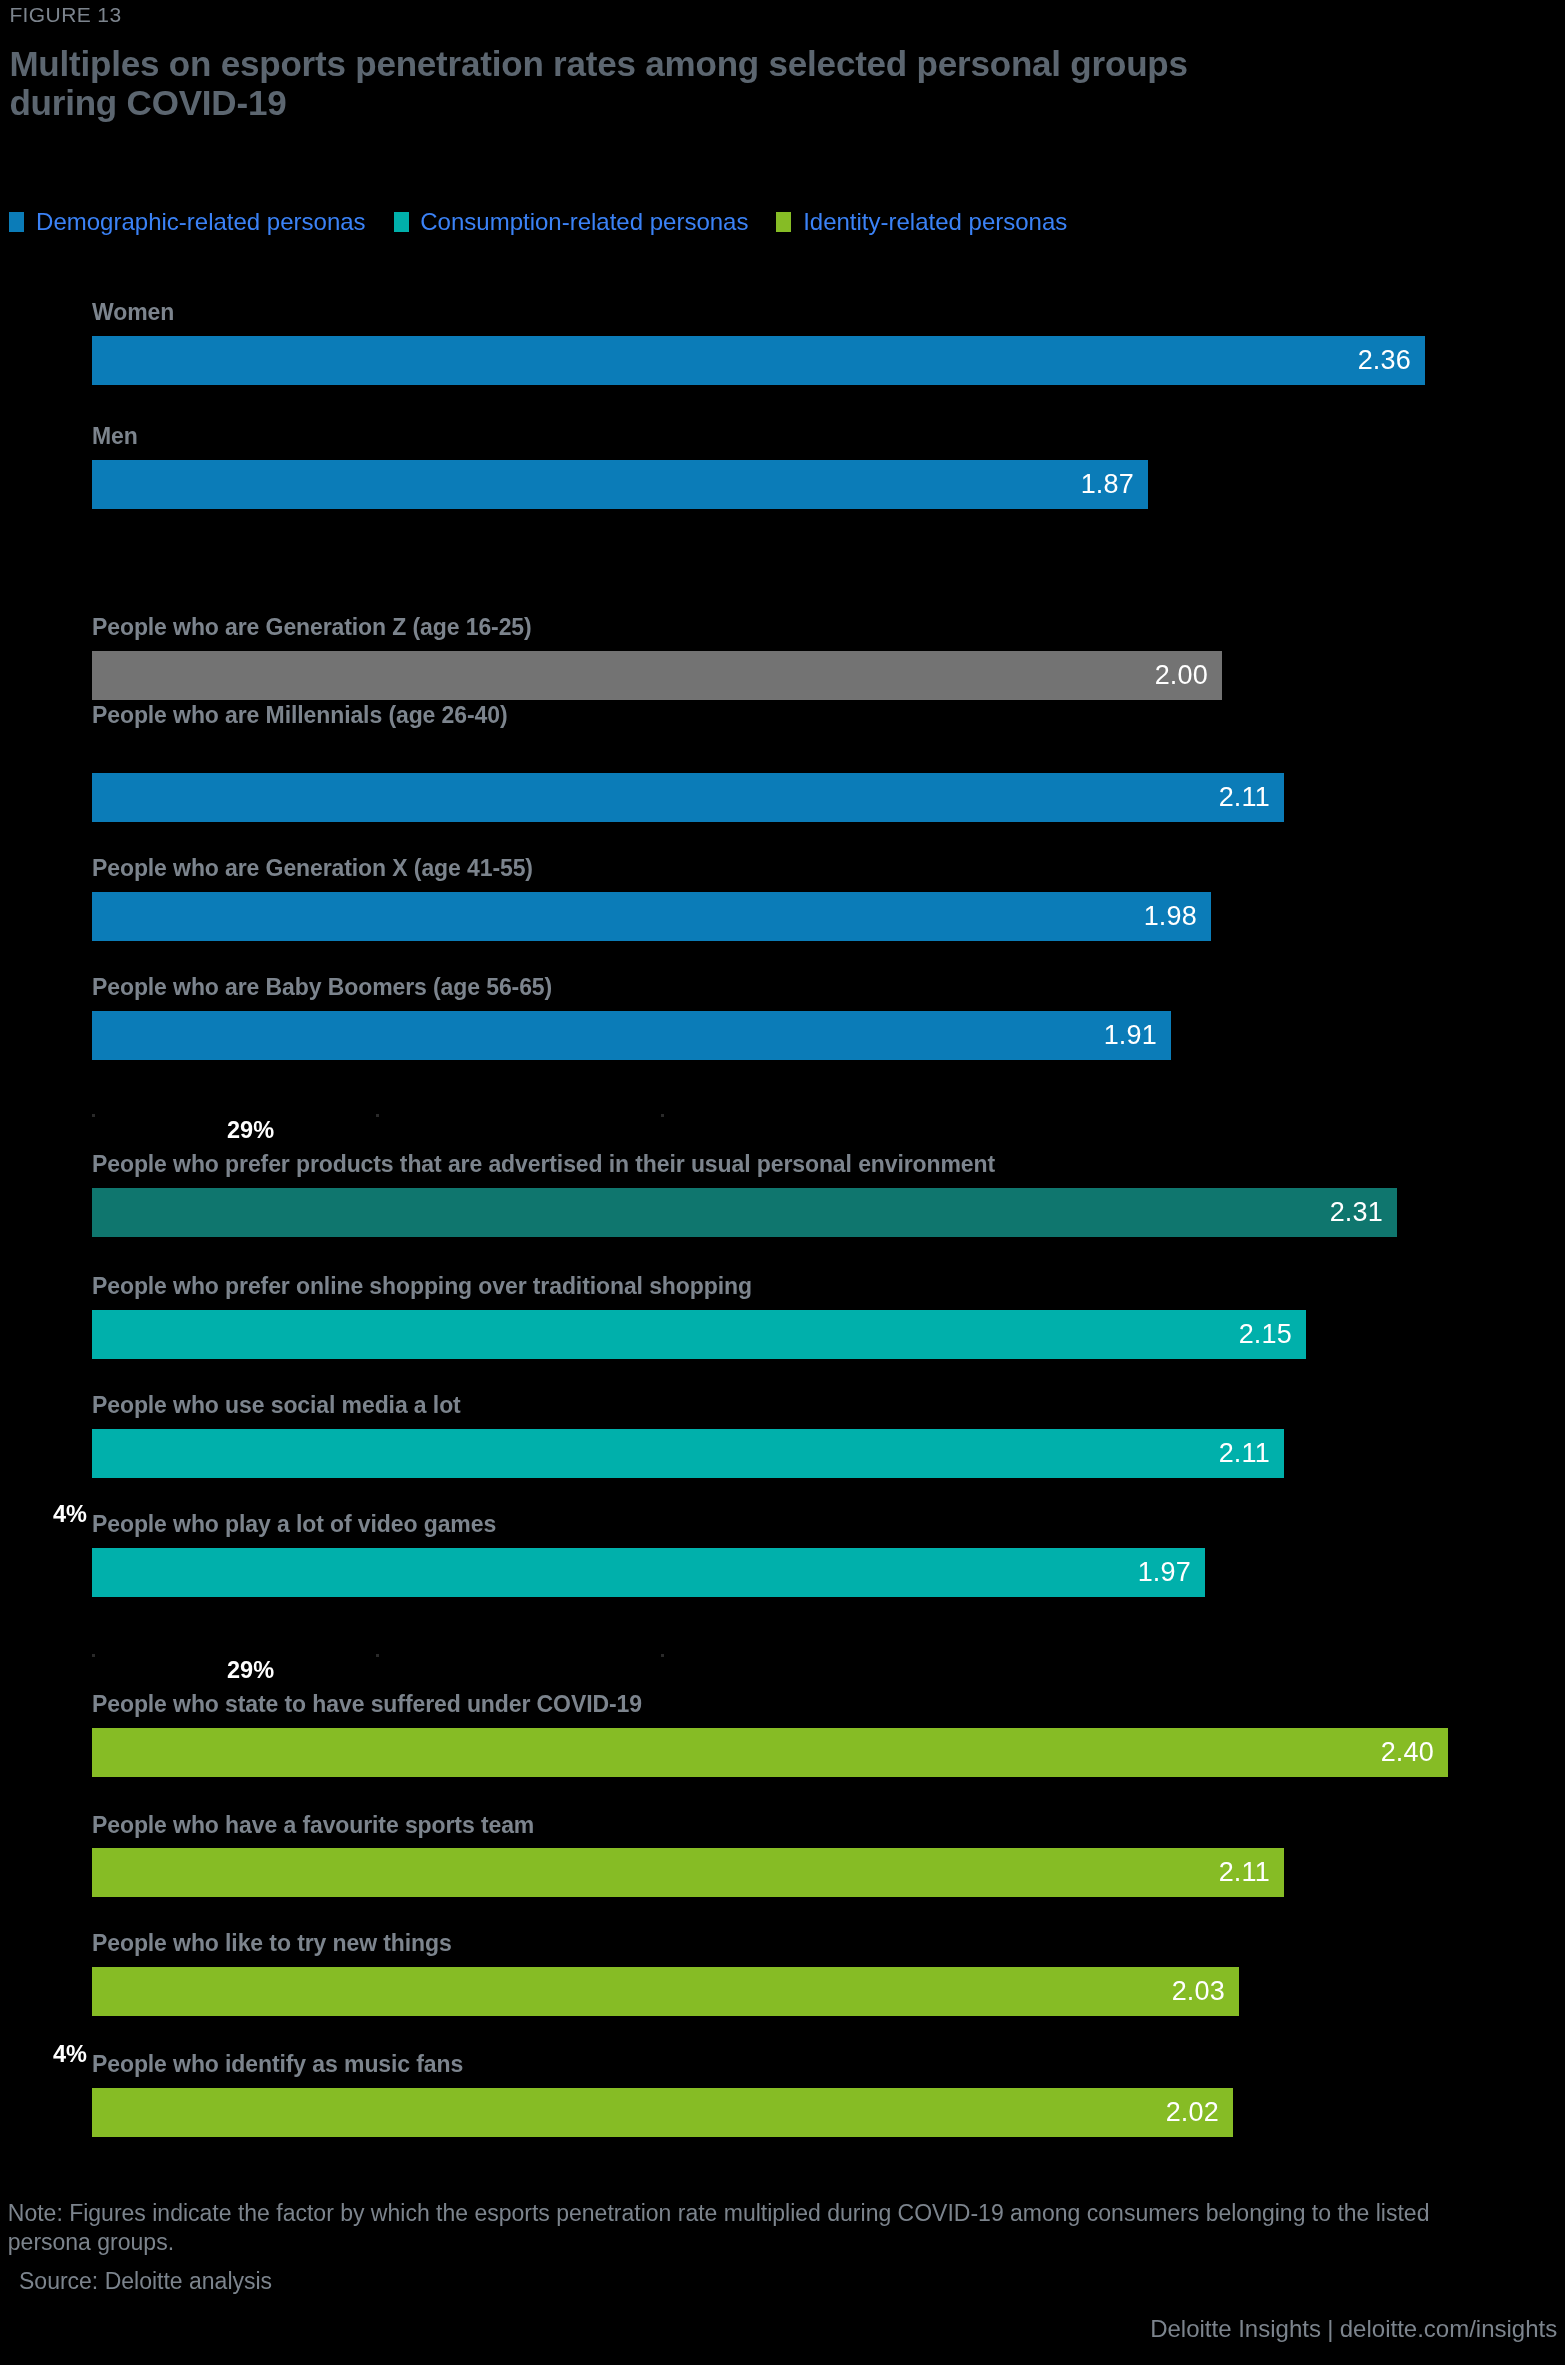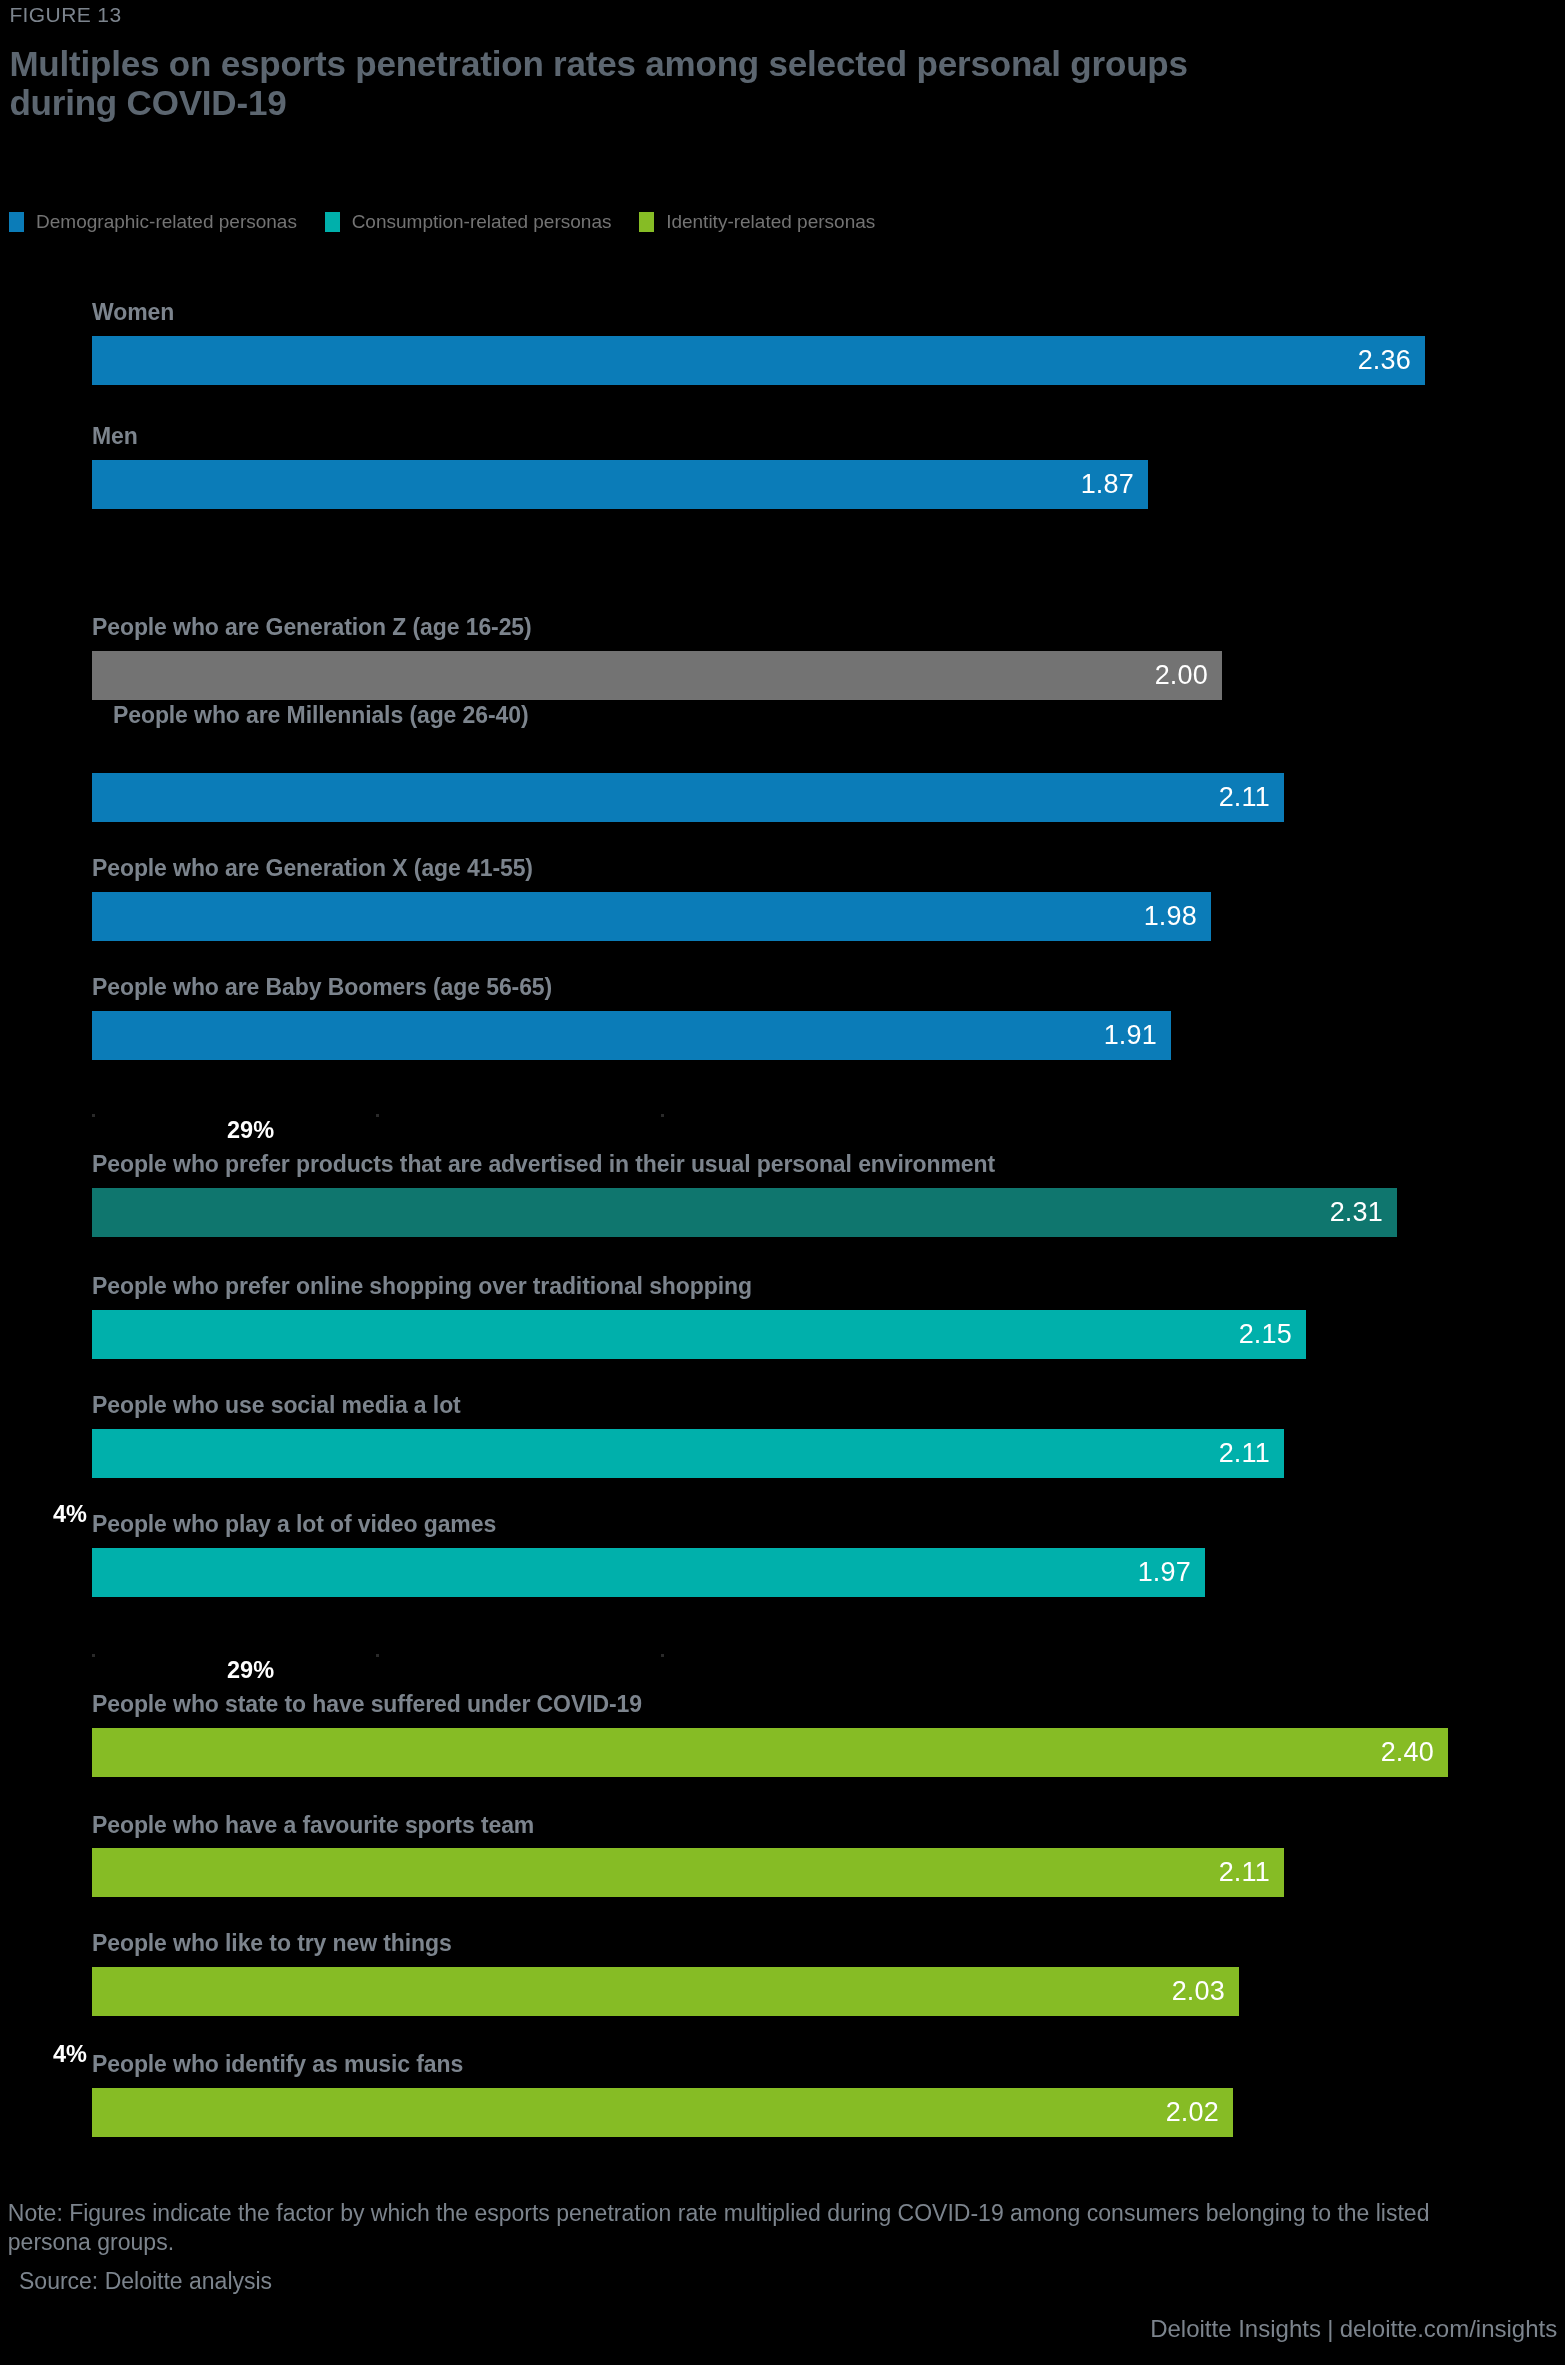--- a/index.html
+++ b/index.html
@@ -55,22 +55,22 @@
     align-items: center;
     margin-right: 28px;
   }
   .legend-swatch {
     width: 15px;
     height: 19.6px;
     flex: 0 0 auto;
     margin-right: 11.7px;
   }
   .legend-label {
-    font-size: 19px;
-    color: #737373;
+    font-size: 24px;
+    color: #3b82f6;
     font-weight: 400;
     white-space: nowrap;
   }
 
   
   #plot-area {
     position: absolute;
     left: 0;
     top: 0;
     width: 1565px;
@@ -188,21 +188,21 @@
         <span class="bar-value">1.87</span>
       </div>
     </div>
     <div class="bar-row">
       <div class="cat-label" style="top: 614px;">People who are Generation Z (age 16-25)</div>
       <div class="bar" style="top: 651px; width: 1130px; background: #737373;">
         <span class="bar-value">2.00</span>
       </div>
     </div>
     <div class="bar-row">
-      <div class="cat-label" style="top: 702px; margin-left: 21px;">People who are Millennials (age 26-40)</div>
+      <div class="cat-label" style="top: 702px;">People who are Millennials (age 26-40)</div>
       <div class="bar" style="top: 773px; width: 1192px; background: rgb(11, 124, 184);">
         <span class="bar-value">2.11</span>
       </div>
     </div>
     <div class="bar-row">
       <div class="cat-label" style="top: 855px;">People who are Generation X (age 41-55)</div>
       <div class="bar" style="top: 892px; width: 1119px; background: rgb(11, 124, 184);">
         <span class="bar-value">1.98</span>
       </div>
     </div>

